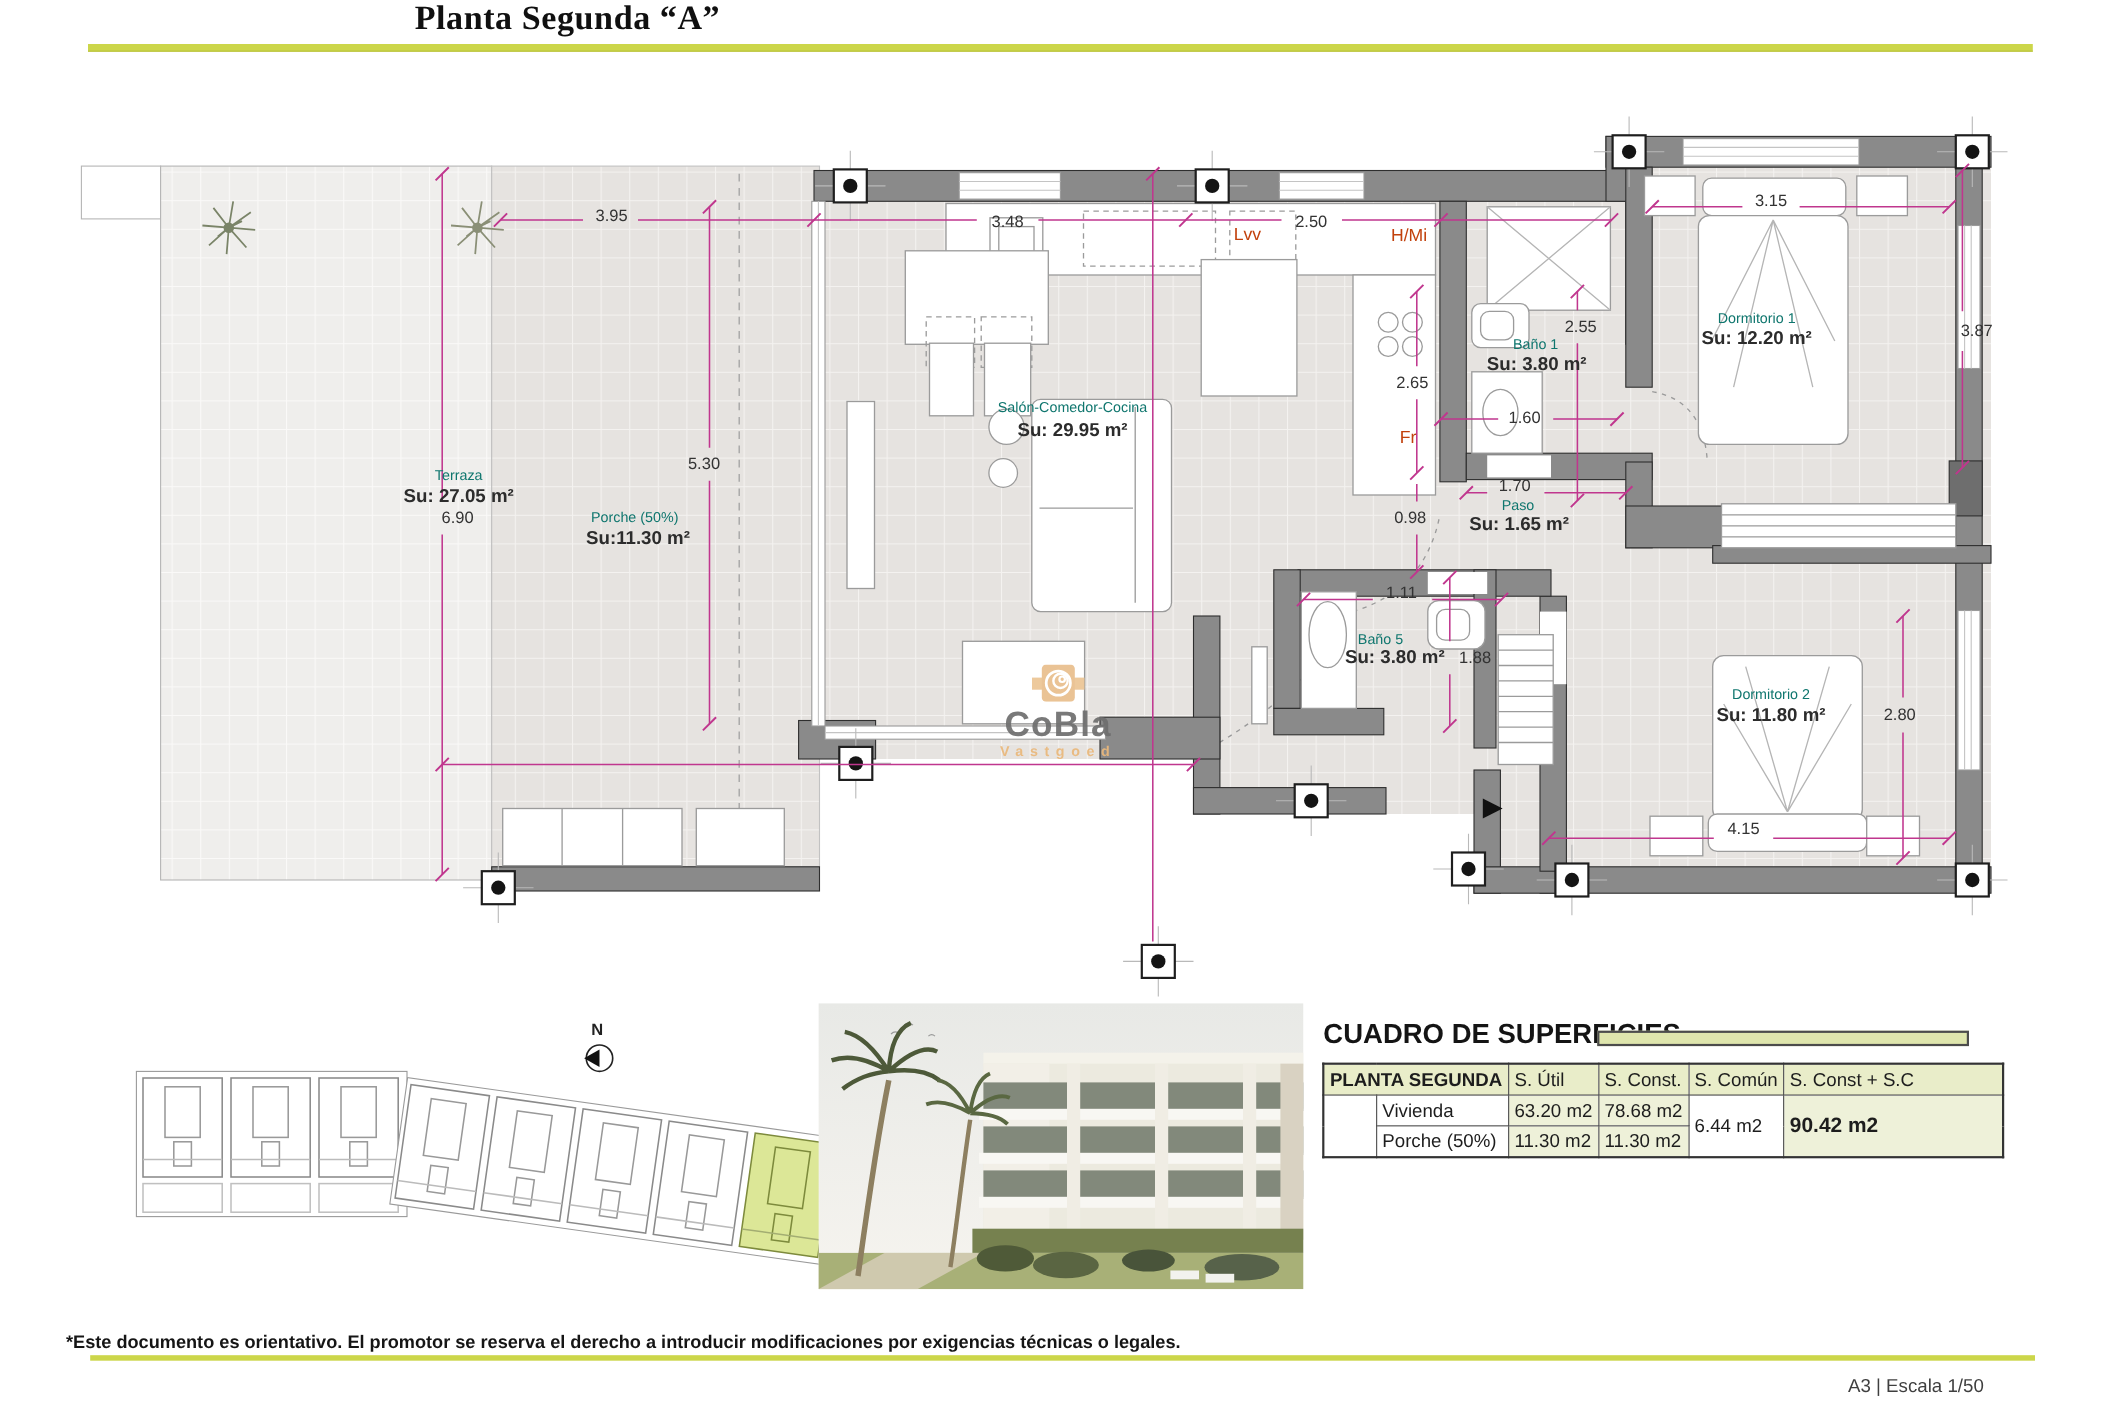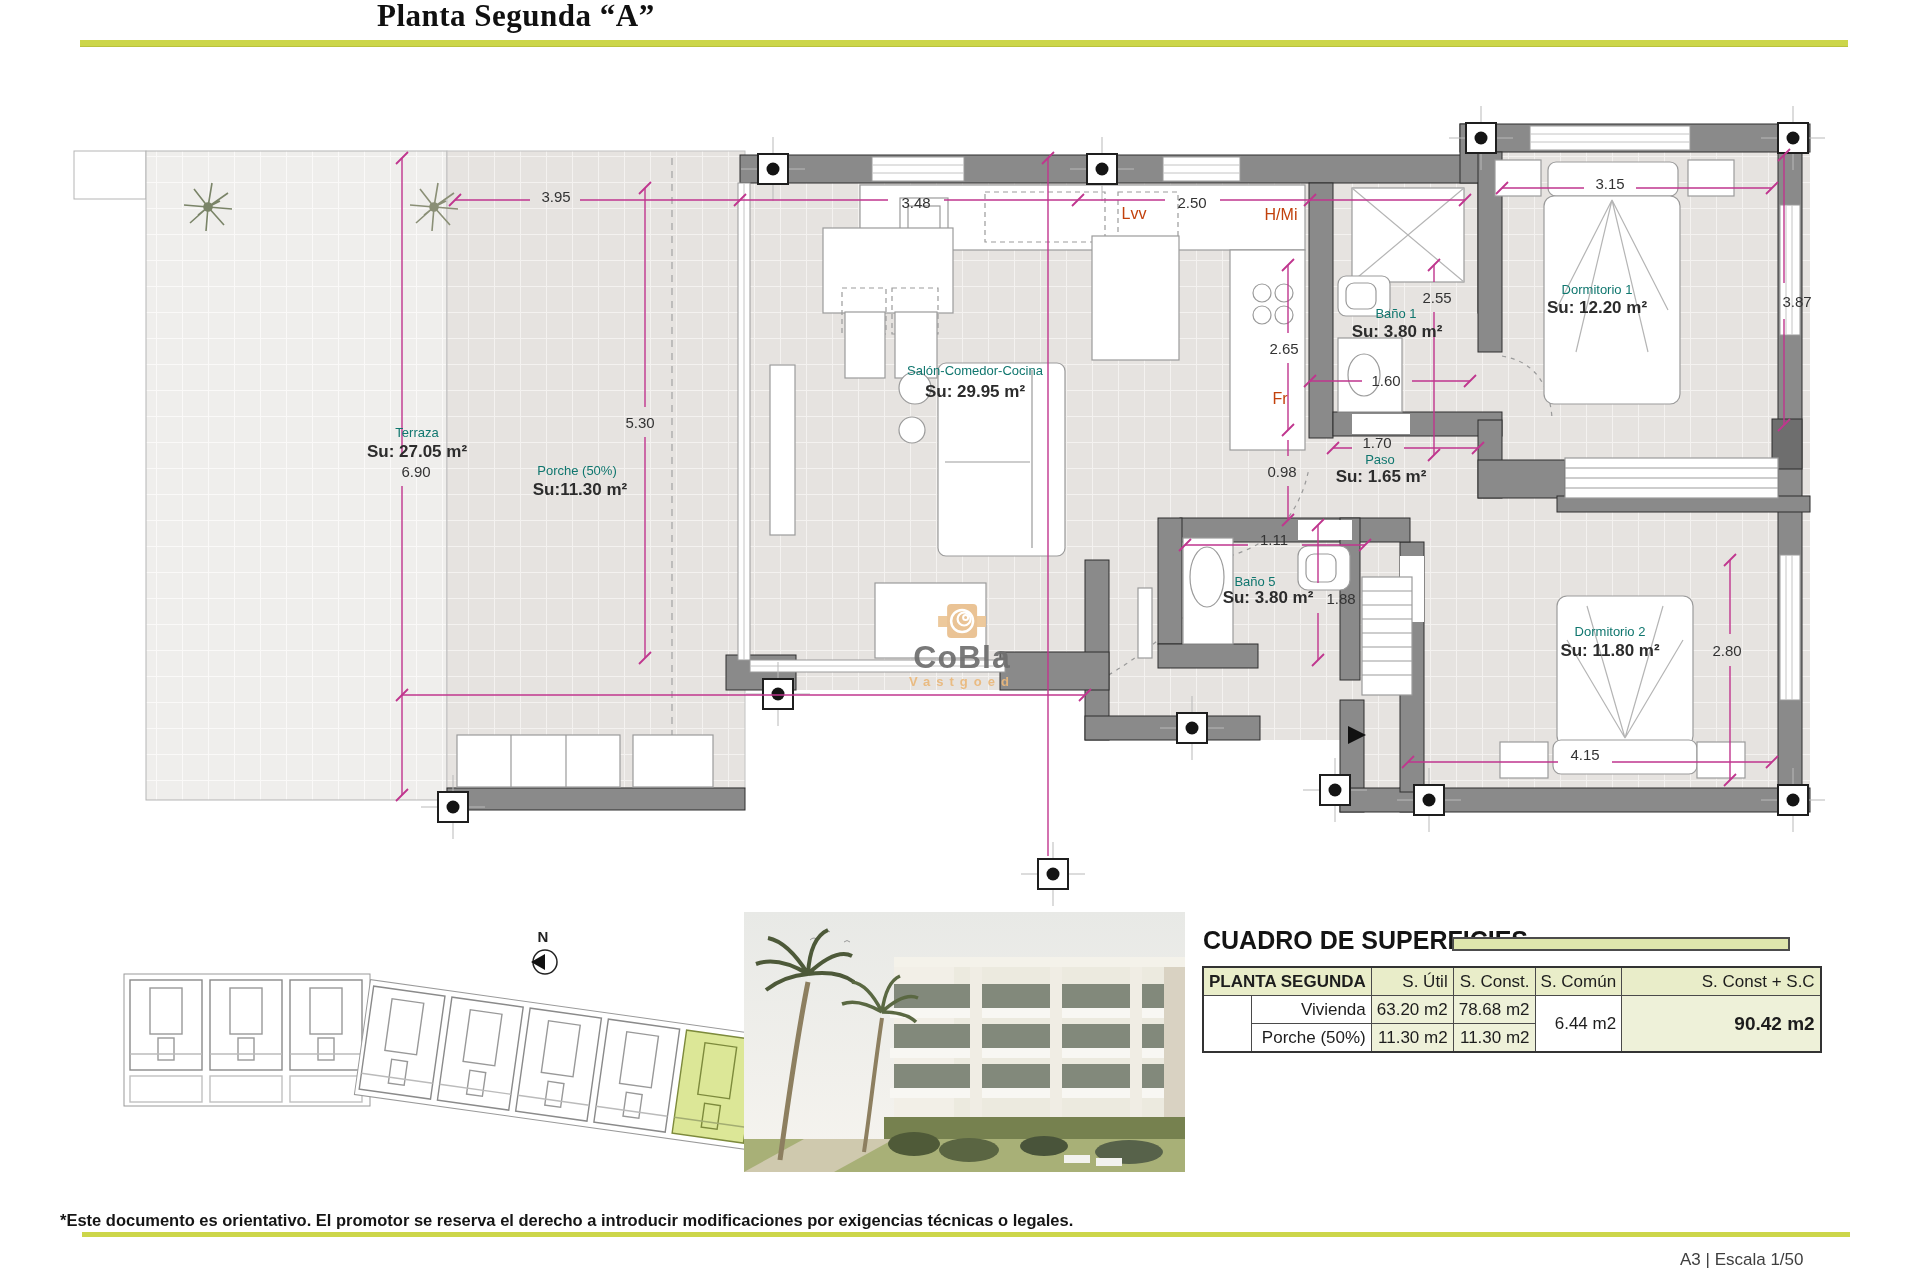--- a/index.html
+++ b/index.html
@@ -24,21 +24,21 @@
   .wm-brand{font-size:32px;font-weight:bold;color:#6f6f6f;letter-spacing:1px;margin-top:-3px;}
   .wm-sub{font-size:13px;color:#eab87b;letter-spacing:6px;font-weight:bold;margin-top:-2px;}
   
   .site-svg{position:absolute;left:110px;top:920px;width:660px;height:270px;}
   .render-svg{position:absolute;left:744px;top:912px;width:441px;height:260px;}
   .table-heading{position:absolute;left:1203px;top:926px;font-size:25px;font-weight:bold;color:#141414;}
   .bar{position:absolute;left:1452px;top:937px;width:338px;height:14px;background:#dfe6ad;
        border:2px solid #4c4c4c;box-sizing:border-box;}
   table.surf{position:absolute;left:1202px;top:966px;border-collapse:collapse;
              font-size:17px;color:#1d1d1d;table-layout:fixed;}
-  table.surf td{border:1px solid #4a4a4a;height:27px;text-align:right;padding:0 5px;
+  table.surf td{border:1px solid #4a4a4a;height:27px;text-align:left;padding:0 5px;
                 overflow:hidden;white-space:nowrap;}
   table.surf{border:2px solid #333;}
   td.hdr{background:#e9edc9;}
   td.bold{font-weight:bold;}
   td.val{background:#eef1d9;}
   td.white{background:#ffffff;}
   td.total{font-weight:bold;font-size:19px;}
   
   .rule-bottom{position:absolute;left:82px;top:1232px;width:1768px;height:5px;background:#ccd64a;}
   .foot1{position:absolute;left:60px;top:1211px;font-size:16.5px;font-weight:bold;color:#151515;}

